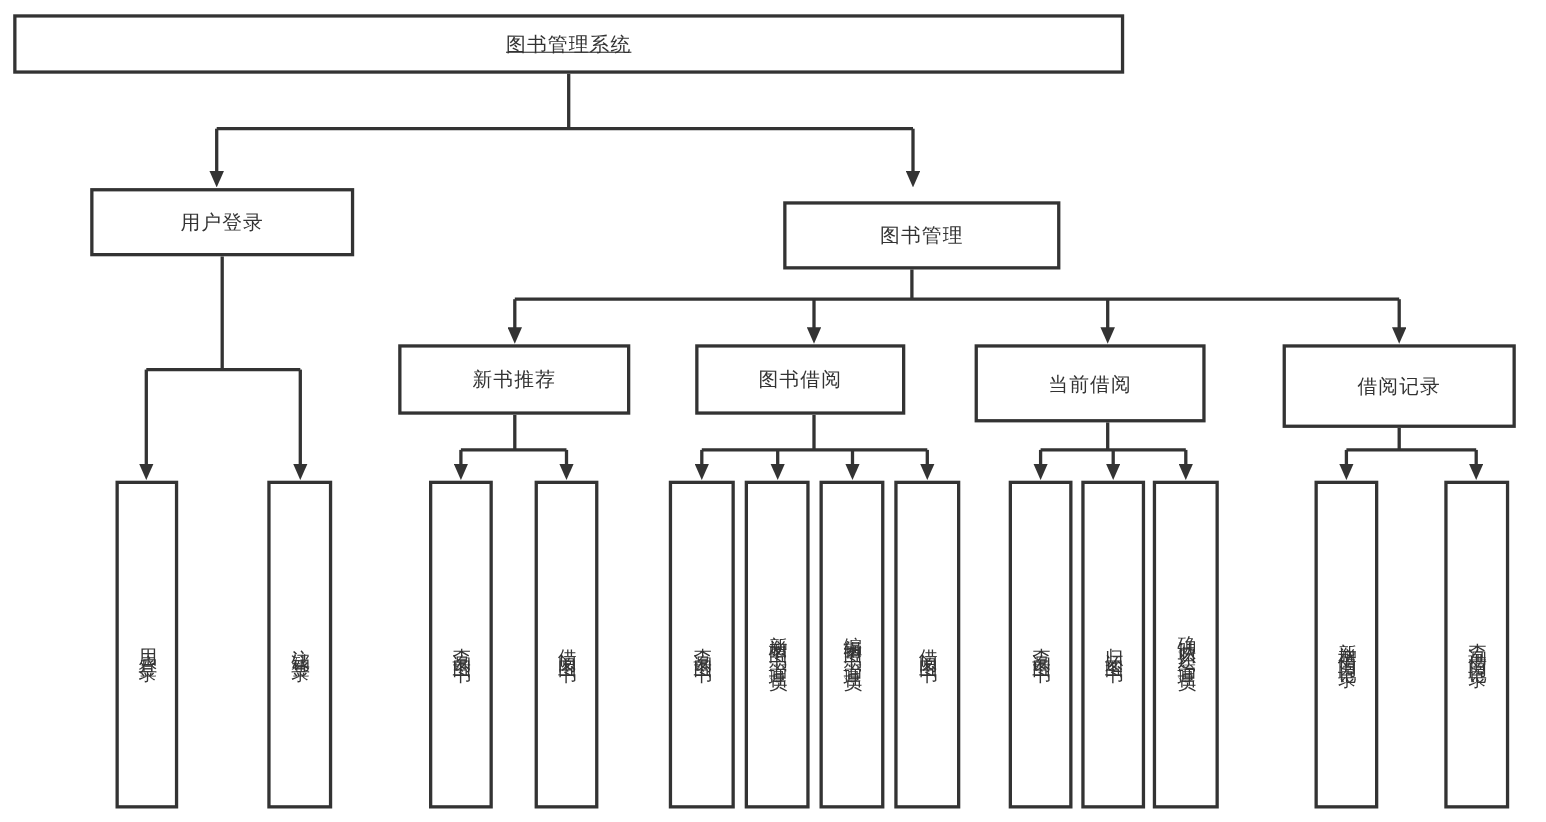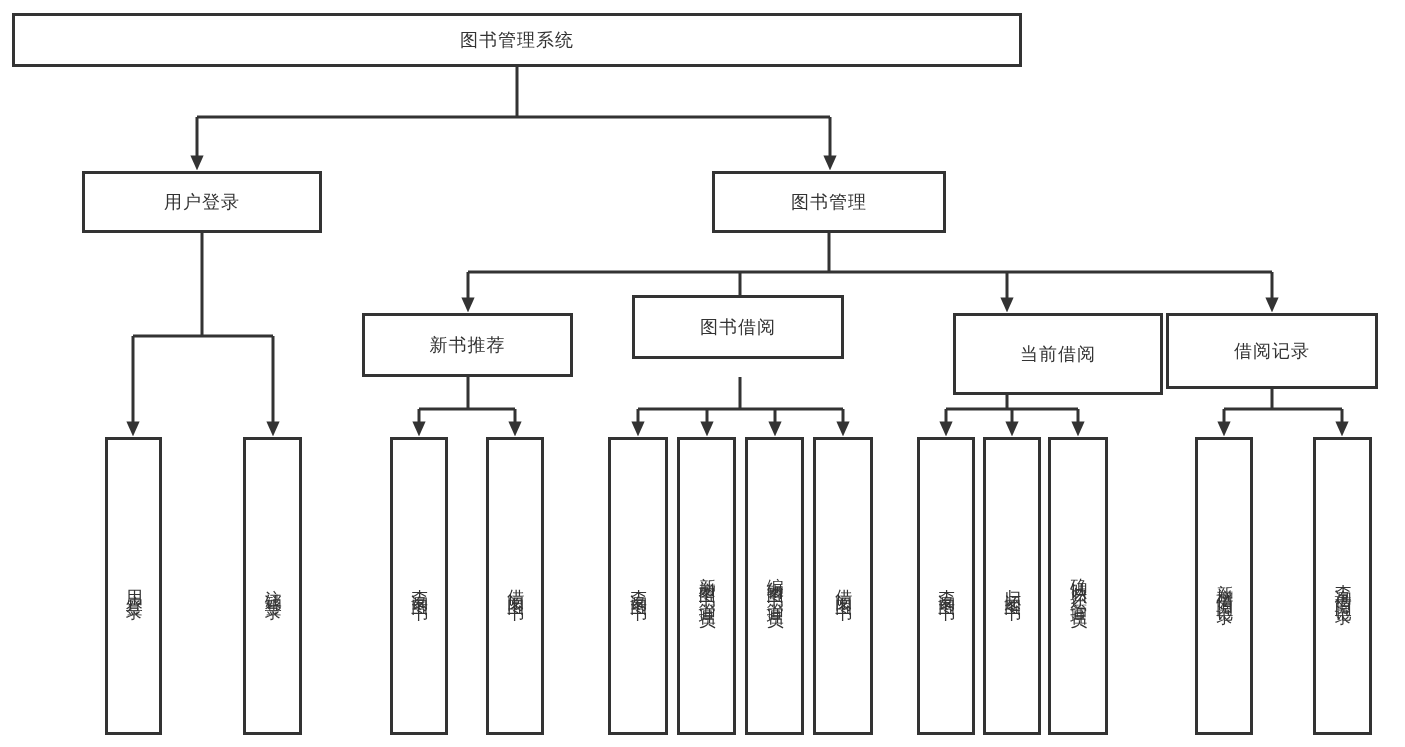--- a/index.html
+++ b/index.html
@@ -15,21 +15,21 @@
     position:absolute;
     box-sizing:border-box;
     background:#ffffff;
     border:3px solid #333333;
     display:flex;
     align-items:center;
     justify-content:center;
     color:#333333;
   }
   .h{font-size:18px;letter-spacing:1px;}
-  .root{border-width:3px;}
+  .root{border-width:3px;text-decoration:underline;}
   .v .vtxt{
     writing-mode:vertical-rl;
     text-orientation:mixed;
     font-size:17px;
     line-height:1.1;
     letter-spacing:5px;
     white-space:nowrap;
   }
   .watermark{
     position:absolute;
@@ -89,31 +89,31 @@
     </g>
   </svg>
 
   <div class="box h root" style="left:12px;top:13px;width:1010px;height:54px">
     <span>图书管理系统</span>
   </div>
 
   <div class="box h" style="left:82px;top:171px;width:240px;height:62px">
     <span>用户登录</span>
   </div>
-  <div class="box h" style="left:712px;top:171px;width:234px;height:62px">
+  <div class="box h" style="left:712px;top:183px;width:252px;height:62px">
     <span>图书管理</span>
   </div>
 
   <div class="box h" style="left:362px;top:313px;width:211px;height:64px">
     <span>新书推荐</span>
   </div>
-  <div class="box h" style="left:632px;top:295px;width:212px;height:64px">
+  <div class="box h" style="left:632px;top:313px;width:191px;height:64px">
     <span>图书借阅</span>
   </div>
-  <div class="box h" style="left:953px;top:313px;width:210px;height:82px">
+  <div class="box h" style="left:886px;top:313px;width:210px;height:71px">
     <span>当前借阅</span>
   </div>
   <div class="box h" style="left:1166px;top:313px;width:212px;height:76px">
     <span>借阅记录</span>
   </div>
 
   <div class="box v" style="left:105px;top:437px;width:57px;height:298px">
     <span class="vtxt">用户登录</span>
   </div>
   <div class="box v" style="left:243px;top:437px;width:59px;height:298px">

